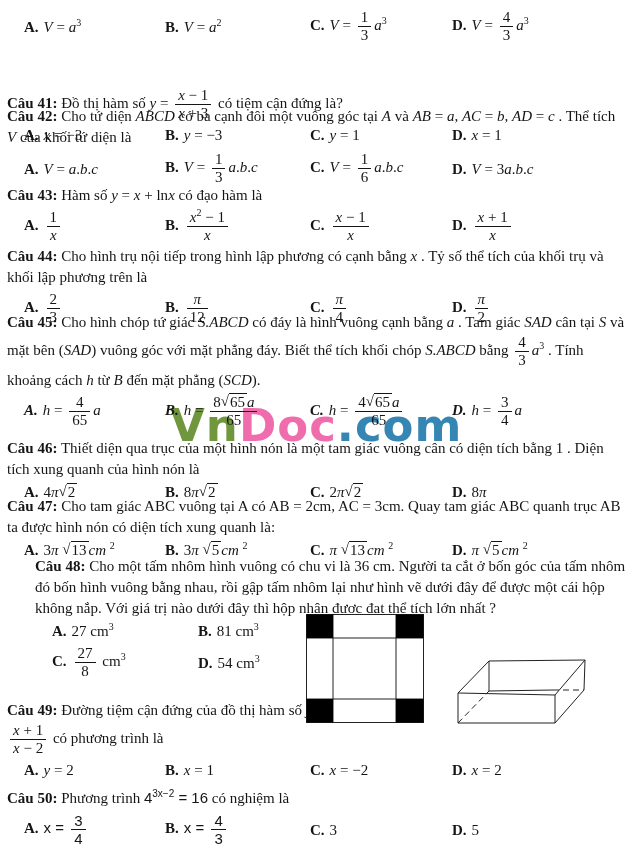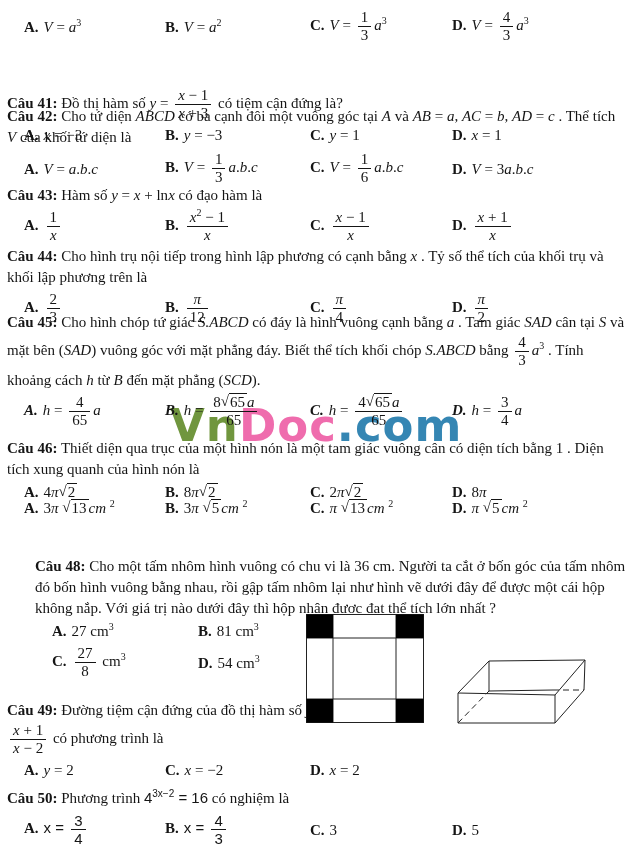--- a/index.html
+++ b/index.html
@@ -101,40 +101,42 @@
       <div class="qblock" style="top: 438px;">
         <div><span class="q-label">Câu 46:</span><span class="stem"> Thiết diện qua trục của một hình nón là một tam giác vuông cân có diện tích bằng 1 . Diện tích xung quanh của hình nón là</span></div>
         <div class="opts opts4">
           <div class="opt"><span class="letter">A.</span><span>4<span class="it">π</span><span class="sqrt"><span class="rsign">√</span><span class="rad">2</span></span></span></div>
           <div class="opt"><span class="letter">B.</span><span>8<span class="it">π</span><span class="sqrt"><span class="rsign">√</span><span class="rad">2</span></span></span></div>
           <div class="opt"><span class="letter">C.</span><span>2<span class="it">π</span><span class="sqrt"><span class="rsign">√</span><span class="rad">2</span></span></span></div>
           <div class="opt"><span class="letter">D.</span><span>8<span class="it">π</span></span></div>
         </div>
       </div>
       <div class="qblock" style="top: 496px;">
+        <div><span class="q-label">Câu 47:</span><span class="stem"> Cho tam giác ABC vuông tại A có AB = 2cm, AC = 3cm. Quay tam giác ABC quanh trục AB ta được hình nón có diện tích xung quanh là:</span></div>
         <div class="opts opts4">
           <div class="opt"><span class="letter">A.</span><span>3<span class="it">π</span> <span class="sqrt"><span class="rsign">√</span><span class="rad">13</span></span><span class="it">cm</span> <sup>2</sup></span></div>
           <div class="opt"><span class="letter">B.</span><span>3<span class="it">π</span> <span class="sqrt"><span class="rsign">√</span><span class="rad">5</span></span><span class="it">cm</span> <sup>2</sup></span></div>
           <div class="opt"><span class="letter">C.</span><span><span class="it">π</span> <span class="sqrt"><span class="rsign">√</span><span class="rad">13</span></span><span class="it">cm</span> <sup>2</sup></span></div>
           <div class="opt"><span class="letter">D.</span><span><span class="it">π</span> <span class="sqrt"><span class="rsign">√</span><span class="rad">5</span></span><span class="it">cm</span> <sup>2</sup></span></div>
         </div>
       </div>
       <div class="qblock" style="top: 556px; margin-left: 28px;">
         <div><span class="q-label">Câu 48:</span><span class="stem"> Cho một tấm nhôm hình vuông có chu vi là 36 cm. Người ta cắt ở bốn góc của tấm nhôm đó bốn hình vuông bằng nhau, rồi gập tấm nhôm lại như hình vẽ dưới đây để được một cái hộp không nắp. Với giá trị nào dưới đây thì  hộp nhận được đạt thể tích lớn nhất ?</span></div>
         <div class="opts opts2">
           <div class="opt"><span class="letter">A.</span><span>27 cm<sup>3</sup></span></div>
           <div class="opt"><span class="letter">B.</span><span>81 cm<sup>3</sup></span></div>
           <div class="opt"><span class="letter">C.</span><span><span class="frac"><span class="num">27</span><span class="den">8</span></span> cm<sup>3</sup></span></div>
           <div class="opt"><span class="letter">D.</span><span>54 cm<sup>3</sup></span></div>
         </div>
       </div>
       <div class="qblock" style="top: 700px;">
         <div style="width: 330px;"><span class="q-label">Câu 49:</span><span class="stem"> Đường tiệm cận đứng của đồ thị hàm số <span class="it">y</span> = <span class="frac"><span class="num"><span class="it">x</span> + 1</span><span class="den"><span class="it">x</span> − 2</span></span> có phương trình là</span></div>
         <div class="opts opts4">
           <div class="opt"><span class="letter">A.</span><span><span class="it">y</span> = 2</span></div>
+          <div class="opt"><span class="letter">B.</span><span><span class="it">x</span> = 1</span></div>
           <div class="opt"><span class="letter">C.</span><span><span class="it">x</span> = −2</span></div>
           <div class="opt"><span class="letter">D.</span><span><span class="it">x</span> = 2</span></div>
         </div>
       </div>
       <div class="qblock" style="top: 787px;">
         <div><span class="q-label">Câu 50:</span><span class="stem"> Phương trình <span class="sans">4<sup>3x−2</sup> = 16</span> có nghiệm là</span></div>
         <div class="opts opts4">
           <div class="opt"><span class="letter">A.</span><span><span class="sans">x = <span class="frac"><span class="num">3</span><span class="den">4</span></span></span></span></div>
           <div class="opt"><span class="letter">B.</span><span><span class="sans">x = <span class="frac"><span class="num">4</span><span class="den">3</span></span></span></span></div>
           <div class="opt"><span class="letter">C.</span><span>3</span></div>

